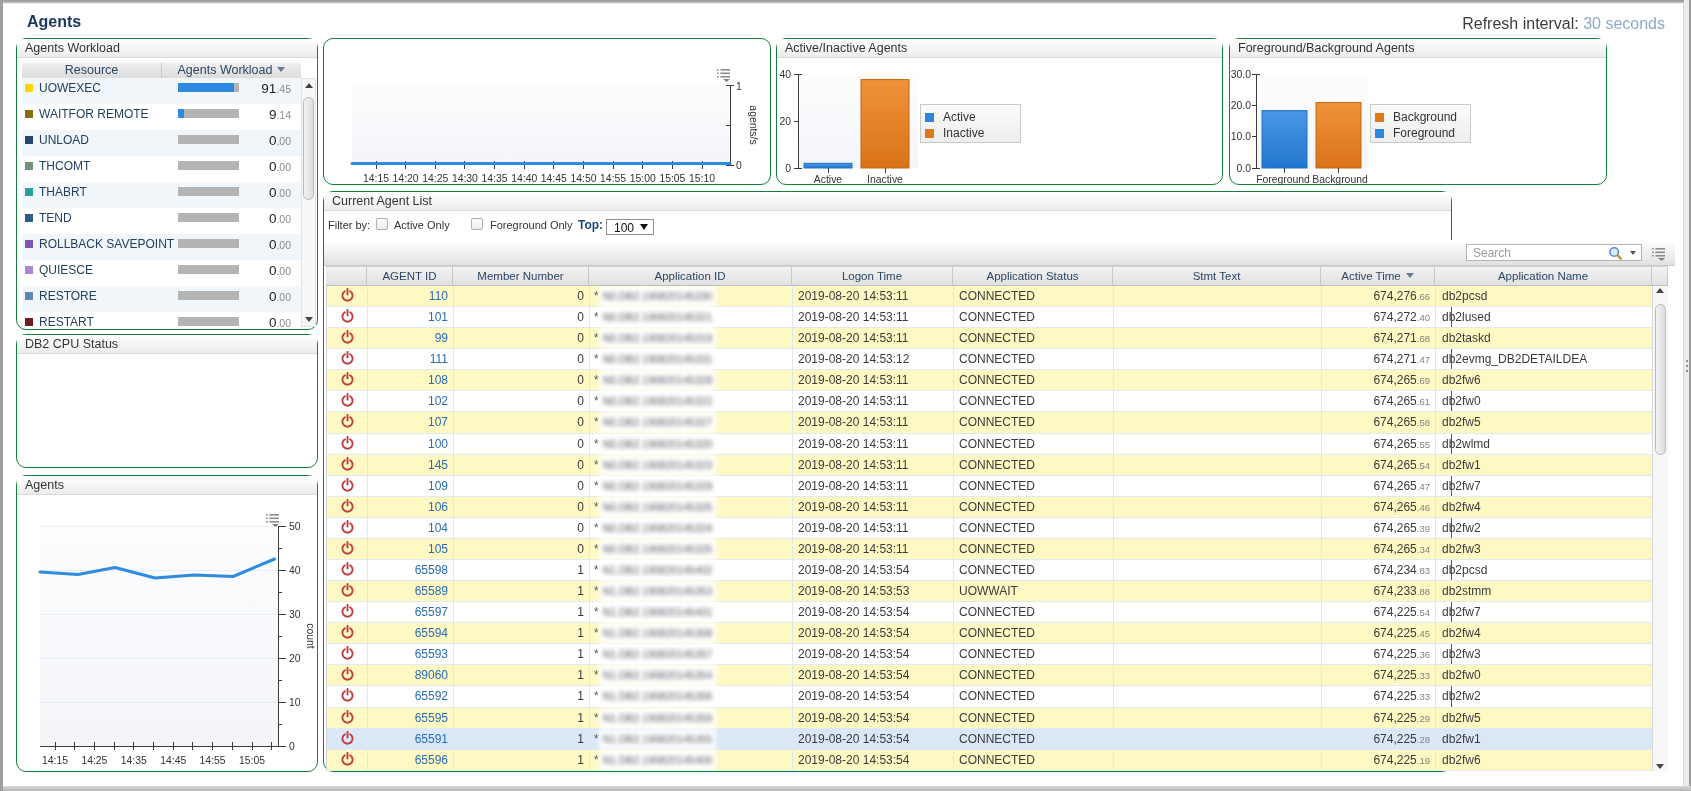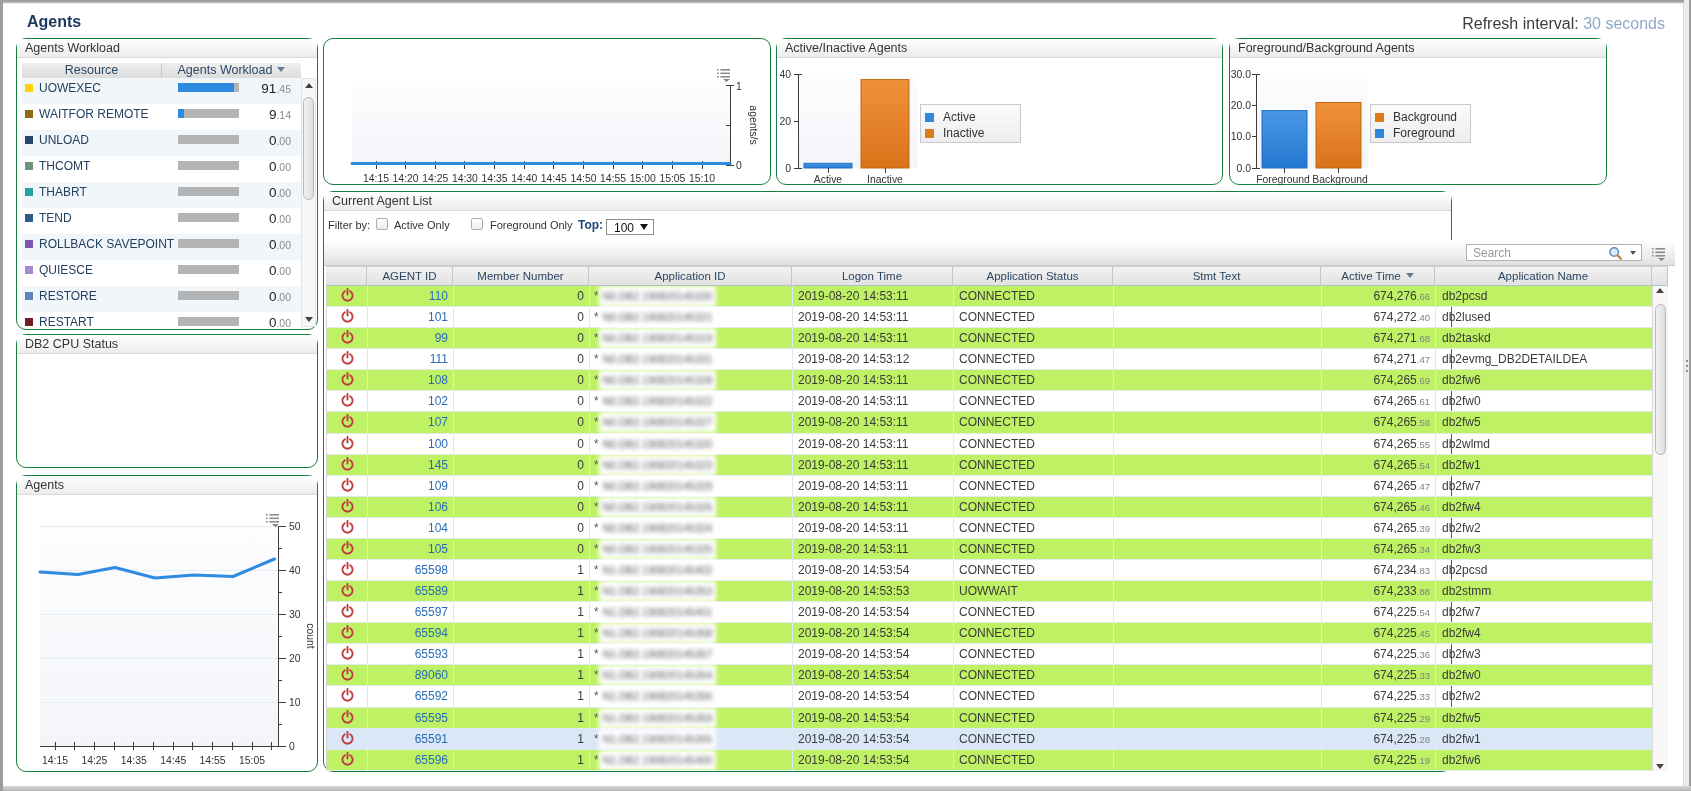--- a/index.html
+++ b/index.html
@@ -74,21 +74,21 @@
 .toolbar{position:absolute;left:0;top:48px;width:1351px;height:26px;background:linear-gradient(#ffffff,#e9e9e9 75%,#e0e0e0);border-bottom:1px solid #c9c9c9}
 .search{position:absolute;left:1142px;top:4px;width:176px;height:17px;border:1px solid #b3b3b3;background:#fff;font-size:12px;color:#9a9a9a}
 .search .ph{position:absolute;left:6px;top:1px}
 .search svg{position:absolute;right:18px;top:1px}
 .search .da{position:absolute;right:5px;top:6px;width:0;height:0;border-left:3.5px solid transparent;border-right:3.5px solid transparent;border-top:4.5px solid #555}
 .thead{position:absolute;left:2px;top:74px;width:1342px;height:20px;background:linear-gradient(#f2f2f2,#e1e1e1);
   border-top:1px solid #d0d0d0;border-bottom:1px solid #b9c0c7;font-size:11.5px;color:#2c4663}
 .thead .th{position:absolute;top:0;height:20px;line-height:19px;text-align:center;border-right:1px solid #c6c6c6;overflow:hidden}
 .tbody{position:absolute;left:2px;top:94px;width:1326px;height:485px;border-left:1px solid #d4d4d4;overflow:hidden}
 .tr{position:relative;height:21.08px;font-size:12px;color:#3a3a3a;white-space:nowrap}
-.tr.odd{background:#bef264}
+.tr.odd{background:#fef9c3}
 .tr.sel{background:#d9e7f7}
 .tr .c{position:absolute;top:0;height:21.08px;line-height:21px;border-right:1px solid #dfe7ef;border-bottom:1px solid #e2e9f0;overflow:visible}
 .c0{left:0;width:41px;text-align:center}
 .c0 svg{vertical-align:-3px}
 .c1{left:41px;width:86px;text-align:right;padding-right:5px;color:#2a6cb4}
 .c2{left:127px;width:136px;text-align:right;padding-right:5px}
 .c3{left:263px;width:203px;padding-left:4px}
 .c4{left:466px;width:161px;padding-left:5px}
 .c5{left:627px;width:160px;padding-left:5px}
 .c6{left:787px;width:208px}

